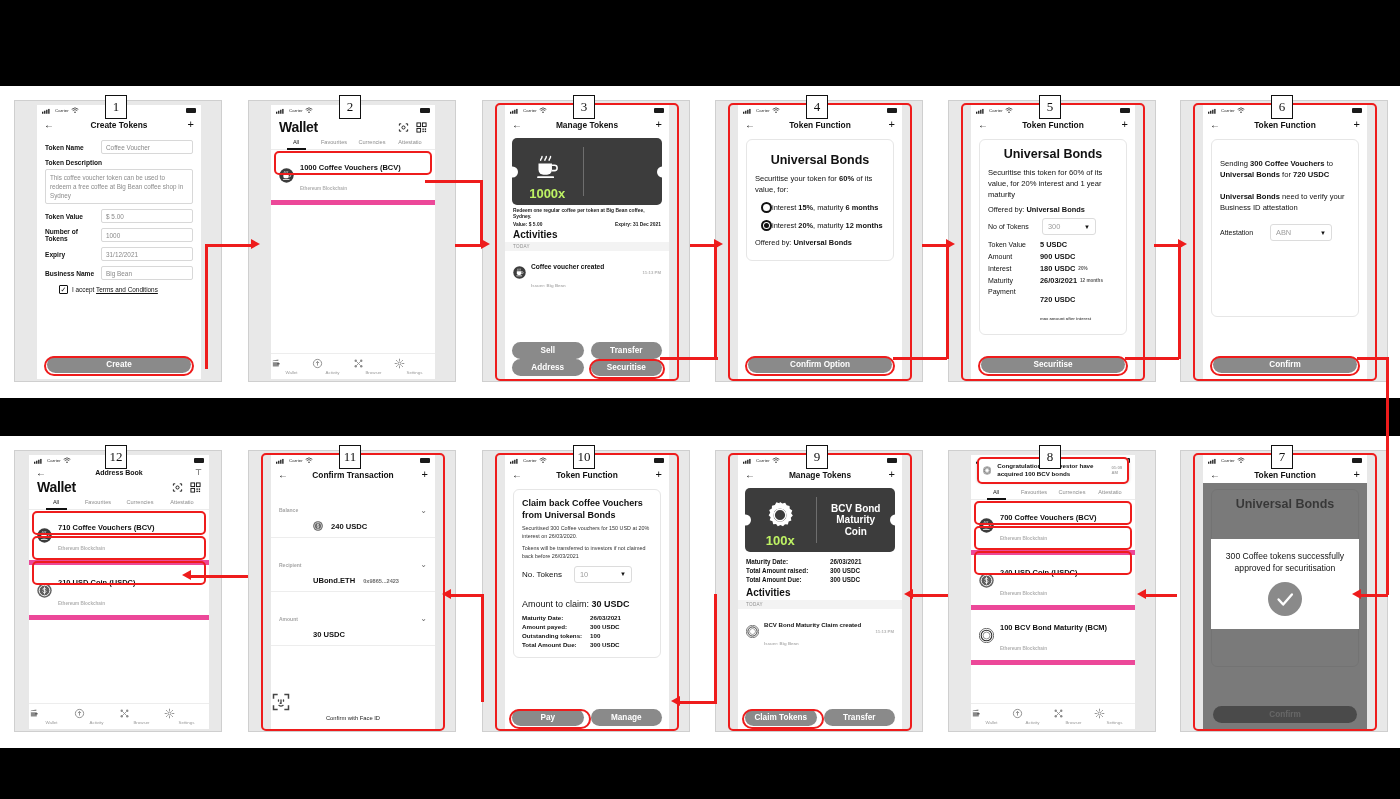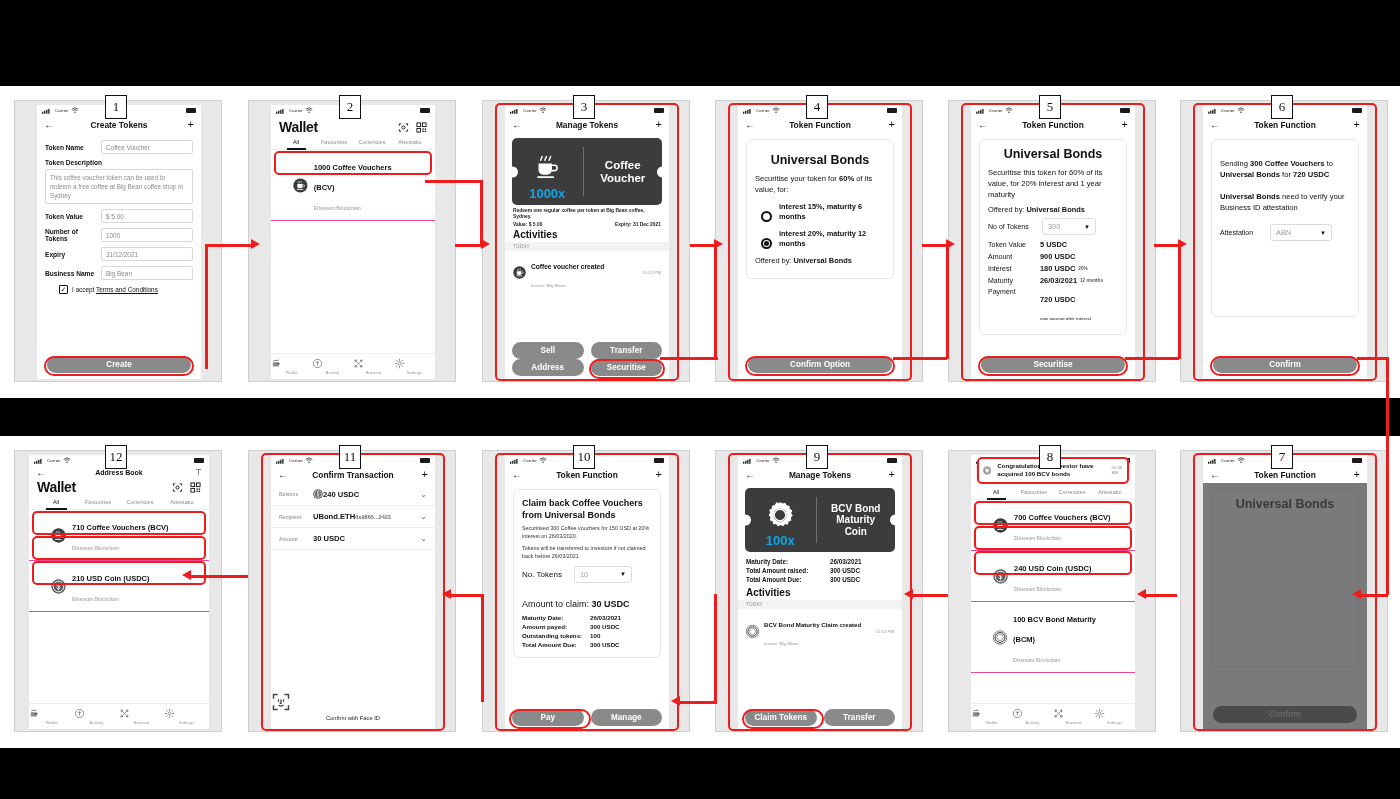--- a/index.html
+++ b/index.html
@@ -71,41 +71,41 @@
   
   .wal-head { display: flex; align-items: center; padding: 3px 8px 1px 8px; }
   .wal-title { font-size: 14px; font-weight: bold; color: #111; letter-spacing: -.3px; }
   .wal-icons { margin-left: auto; display: flex; gap: 7px; align-items: center; }
   .tabs { display: flex; padding: 0 6px; border-bottom: 1px solid #ececec; }
   .tab { flex: 1 1 0; text-align: center; font-size: 5.6px; color: #8d8d8d;
     padding: 3px 0 4px; position: relative; white-space: nowrap; }
   .tab.active { color: #1a1a1a; }
   .tab.active:after { content: ""; position: absolute; left: 25%; right: 25%;
     bottom: -1px; height: 1.6px; background: #111; }
-  .asset { display: flex; align-items: center; gap: 6px; padding: 5px 22px;
-    border-bottom: 1px solid #ec4899; }
+  .asset { display: flex; align-items: center; gap: 6px; padding: 5px 8px;
+    border-bottom: 5px solid #ec4899; }
   .asset-txt { line-height: 1.25; }
   .asset-name { font-size: 7.5px; font-weight: bold; color: #111; }
   .asset-sub { font-size: 4.6px; color: #b0b0b0; font-weight: bold; }
 
   .tabbar { position: absolute; left: 0; right: 0; bottom: 0; height: 26px;
     border-top: 1px solid #ededed; display: flex; align-items: center; background: #fff; }
   .tbi { flex: 1 1 0; text-align: center; }
   .tbi .lbl { font-size: 4.4px; color: #9a9a9a; display: block; margin-top: 1px; }
 
   
   .ticket { position: relative; margin: 5px 7px 0; height: 67px; background: #3c3c3c;
     border-radius: 5px; display: flex; overflow: hidden; }
   .ticket .notch { position: absolute; width: 11px; height: 11px; background: #fff;
     border-radius: 50%; top: 50%; transform: translateY(-50%); }
   .ticket .notch.l { left: -5.5px; } .ticket .notch.r { right: -5.5px; }
   .tk-left { flex: 0 0 47%; position: relative; display: flex; align-items: center;
     justify-content: center; }
   .tk-mult { position: absolute; bottom: 4px; left: 0; right: 0; text-align: center;
-    color: #0ea5e9; font-size: 13px; font-weight: bold; }
+    color: #bef264; font-size: 13px; font-weight: bold; }
   .tk-div { width: 1px; background: #6e6e6e; margin: 9px 0; }
   .tk-right { flex: 1 1 auto; display: flex; align-items: center;
     justify-content: center; color: #fff; font-size: 11.5px; font-weight: bold;
     text-align: center; line-height: 1.12; padding: 0 3px; }
   .tk-desc { padding: 3px 8px 0; font-size: 4.9px; font-weight: bold; color: #222;
     line-height: 1.3; }
   .tk-meta { display: flex; justify-content: space-between; padding: 1px 8px 0;
     font-size: 4.9px; font-weight: bold; color: #222; }
   .sec-h { font-size: 10px; font-weight: bold; color: #111; padding: 2px 8px 2px; }
   .today { background: #f3f3f3; font-size: 4.6px; color: #909090; padding: 2px 8px;
@@ -116,21 +116,21 @@
   .act-s { font-size: 4.4px; color: #b2b2b2; font-weight: bold; }
   .act-time { font-size: 4.3px; color: #b2b2b2; font-weight: bold; }
 
   
   .fcard { margin: 6px 8px 0; border: 1px solid #e6e6e6; border-radius: 6px;
     padding: 7px 8px; background: #fff; }
   .fc-title { font-size: 12.5px; font-weight: bold; color: #111; text-align: center;
     margin-bottom: 6px; }
   .fc-p { font-size: 7.6px; color: #111; line-height: 1.45; margin-bottom: 5px; }
   .fc-p b { font-weight: bold; }
-  .fc-opt { display: flex; align-items: flex-end; gap: 7px; margin: 7px 0 7px 6px; font-weight: bold; }
+  .fc-opt { display: flex; align-items: center; margin: 7px 0 7px 6px; }
   .radio { width: 11px; height: 11px; border: 2px solid #111; border-radius: 50%;
     flex: 0 0 auto; display: flex; align-items: center; justify-content: center; }
   .radio.on:after { content: ""; width: 5px; height: 5px; background: #111;
     border-radius: 50%; }
   .fc-opt-t { font-size: 7.4px; color: #111; line-height: 1.35; }
   .fc-by { font-size: 7.4px; color: #111; margin-top: 6px; }
   .drow { display: flex; align-items: center; margin: 3px 0; }
   .dlabel { font-size: 7px; color: #111; flex: 0 0 52px; }
   .dval { font-size: 7.4px; font-weight: bold; color: #111; }
   .dsub { font-size: 4.2px; color: #555; font-weight: bold; }
@@ -158,21 +158,21 @@
     border-radius: 4px; display: flex; align-items: center; gap: 6px;
     padding: 4px 6px; z-index: 6; box-shadow: 0 1px 3px rgba(0,0,0,.22); }
   .notif-t { font-size: 6.2px; font-weight: bold; color: #111; line-height: 1.32; }
   .notif-time { margin-left: auto; font-size: 4.2px; color: #a8a8a8; font-weight: bold; }
 
   
   .trow { display: flex; align-items: center; padding: 6px 8px;
     border-bottom: 1px solid #ededed; }
   .t-lab { font-size: 5px; color: #a5a5a5; font-weight: bold; flex: 0 0 34px; }
   .t-val { font-size: 7.6px; font-weight: bold; color: #111; display: flex;
-    align-items: center; gap: 0; }
+    align-items: center; gap: 8px; margin-top: 32px; }
   .t-val .faint { font-size: 5.6px; color: #6f6f6f; font-weight: bold; }
   .chev { margin-left: auto; color: #6d6d6d; font-size: 8px; }
   .faceid { position: absolute; left: 0; right: 0; bottom: 8px; text-align: center; }
   .faceid .cap { font-size: 5.8px; color: #222; margin-top: 3px; }
 
   
   .num { position: absolute; width: 22px; height: 24px; background: #fff;
     border: 1.6px solid #111; display: flex; align-items: center;
     justify-content: center; font-size: 13px; color: #111; z-index: 20;
     font-family: "Liberation Serif", serif; }
@@ -427,23 +427,20 @@
           <div class="tk-left">
             <svg width="34" height="34" style="margin-bottom:10px" viewBox="0 0 48 48">
               <path d="M12 19h19v9a7 7 0 0 1-7 7h-5a7 7 0 0 1-7-7z" fill="#fff"></path>
               <path d="M31 21.5h3.5a3.8 3.8 0 0 1 0 7.6H31" fill="none" stroke="#fff" stroke-width="2.2"></path>
               <rect x="10" y="37" width="24" height="2.6" rx="1.3" fill="#fff"></rect>
               <path d="M17 9c0 3.2-2 3.2-2 5.6M23 9c0 3.2-2 3.2-2 5.6M29 9c0 3.2-2 3.2-2 5.6" fill="none" stroke="#fff" stroke-width="2" stroke-linecap="round"></path>
             </svg>
             <span class="tk-mult">1000x</span>
           </div>
           <div class="tk-div"></div>
-          <div class="tk-right">
-            <span><span>Coffee</span><br><span>Voucher</span></span>
-          </div>
         </div>
         <div class="tk-desc">Redeem one regular coffee per token at Big Bean coffee, Sydney.</div>
         <div class="tk-meta">
           <span>Value: $ 5.00</span>
           <span>Expiry: 31 Dec 2021</span>
         </div>
         <div class="sec-h">Activities</div>
         <div class="today">TODAY</div>
         <div class="act">
           <svg width="13" height="13">
@@ -639,20 +636,28 @@
         <span class="nav-back">←</span>
         <span class="nav-title">Token Function</span>
         <span class="nav-plus">+</span>
       </div>
       <div class="body">
         <div class="fcard" style="height:178px">
           <div class="fc-title">Universal Bonds</div>
         </div>
         <div class="pill btn-bottom disabled">Confirm</div>
         <div class="dim"></div>
+        <div class="modal">
+          <p>300 Coffee tokens successfully approved for securitisation</p>
+          <span class="tick">
+            <svg width="22" height="22">
+                <use href="#i-check"></use>
+              </svg>
+          </span>
+        </div>
       </div>
     </div>
     <div class="ring sq" style="left:12px; top:2px; width:184px; height:278px;"></div>
   </div>
   <div class="num" style="left:1271px; top:445px;">7</div>
 
   <div class="phone" style="left:948px; top:450px;">
     <div class="screen">
       <div class="statusbar">
         <span class="sb-left">

